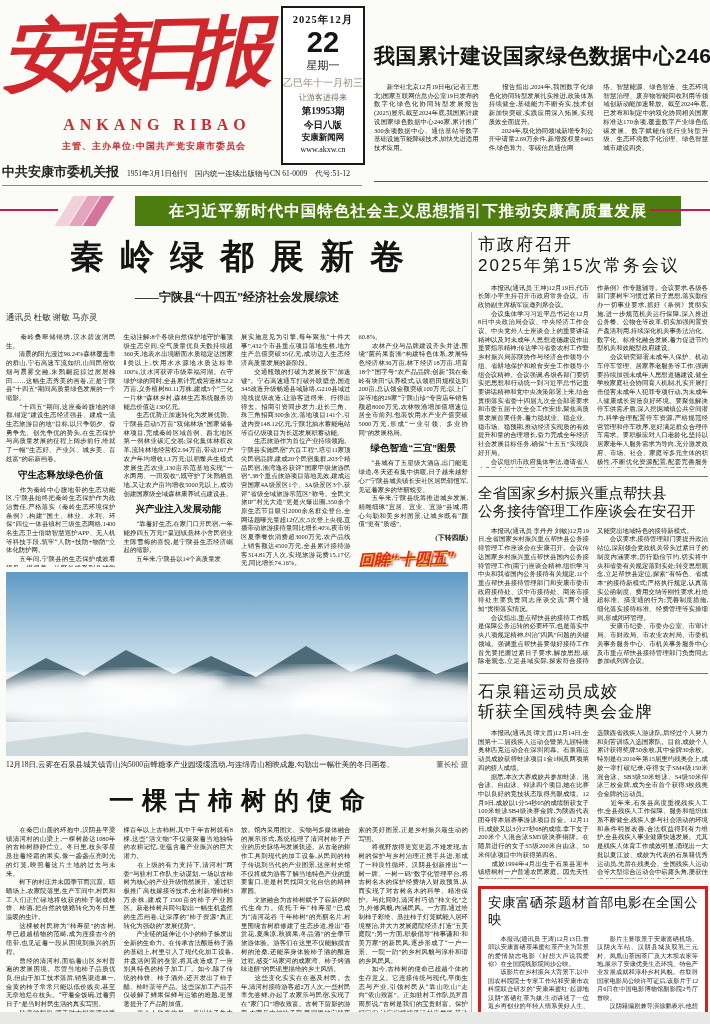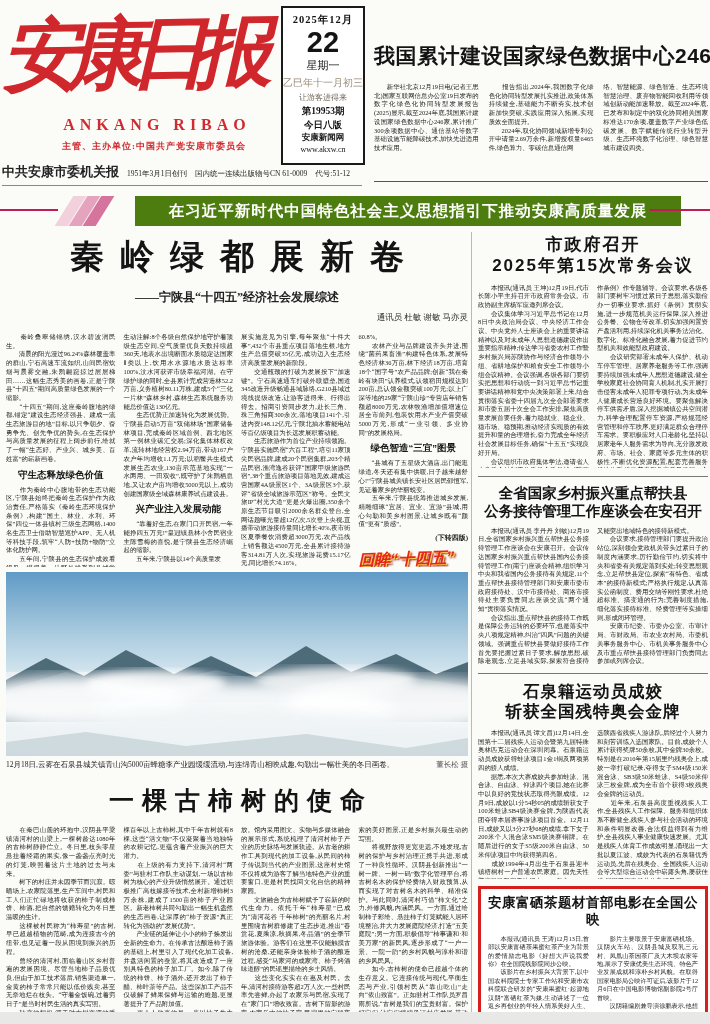--- a/index.html
+++ b/index.html
@@ -47,21 +47,21 @@
   .bannermain{left:103px;top:196px;width:546px;height:30px;background:#4d7c0f;color:#fff;
               font-family:Liberation Serif, serif;font-weight:bold;font-size:15.5px;
               display:flex;align-items:center;justify-content:center;letter-spacing:1px;margin-left:32px;}
   
   .vdiv{left:471px;top:232px;width:1px;height:784px;background:#b9b9b5;}
   
   .leadwrap{left:6px;top:234px;width:462px;}
   .lead-h{font-family:"Liberation Sans",sans-serif;font-weight:bold;font-size:34px;
           text-align:center;letter-spacing:16px;padding-left:16px;white-space:nowrap;}
   .lead-sub{margin-top:9px;text-align:center;font-size:12px;font-weight:bold;color:#222;}
-  .byline{margin-top:6px;text-align:right;font-size:8.5px;color:#333;}
+  .byline{margin-top:6px;text-align:left;font-size:8.5px;color:#333;}
   .colrow{margin-top:9px;display:flex;gap:8px;}
   .colrow>div{flex:1;min-width:0;}
   .lead-cols{height:234px;}
   .subhead{font-family:"Liberation Sans",sans-serif;font-weight:bold;font-size:9.5px;
            text-align:center;margin:5px 0 4px;}
   .jump{font-size:7px;font-weight:bold;text-align:right;margin-top:4px;}
   .badge{margin-top:8px;transform:rotate(-2deg);font-family:"Liberation Sans",sans-serif;
          font-weight:bold;font-style:italic;color:#e8251d;
          text-shadow:1px 1px 0 #ffcf4d,2px 2px 2px #8a1008;line-height:1.05;}
   .badge .l1{font-size:16px;} .badge .l2{font-size:18px;padding-left:14px;letter-spacing:2px;}
@@ -70,21 +70,21 @@
   .photo svg{display:block;}
   .caption-row{margin-top:4px;display:flex;gap:10px;font-size:7.5px;color:#222;align-items:baseline;}
   .caption-row .cap{flex:1;}
   .caption-row .credit{white-space:nowrap;color:#555;}
   
   .tree-h{margin-top:14px;font-family:"Liberation Sans",sans-serif;font-weight:bold;
           font-size:25px;text-align:center;letter-spacing:8px;padding-left:8px;}
   .tree-cols{height:186px;}
   
   .rightcol{left:478px;top:234px;width:230px;}
-  .rh{font-family:"Liberation Sans",sans-serif;font-weight:bold;text-align:center;line-height:1.25;}
+  .rh{font-family:"Liberation Sans",sans-serif;font-weight:normal;line-height:1.25;}
   .rh1{font-size:17px;letter-spacing:2px;}
   .rh2{font-size:14.5px;letter-spacing:0;}
   .rh3{font-size:16.5px;letter-spacing:1px;}
   .rbody{margin-top:7px;display:flex;gap:8px;}
   .rbody>div{flex:1;min-width:0;}
   .hA{height:184px;} .hB{height:138px;} .hC{height:150px;}
   .rrule{margin:8px 0 7px;border-top:1px solid #777;}
   .redbox{margin-top:7px;border:3px solid #d61f1f;padding:6px 7px 7px;background:#fff;}
   .redbox .rh{font-size:13.5px;letter-spacing:.5px;}
   .redbox .rbody{margin-top:6px;height:92px;}

